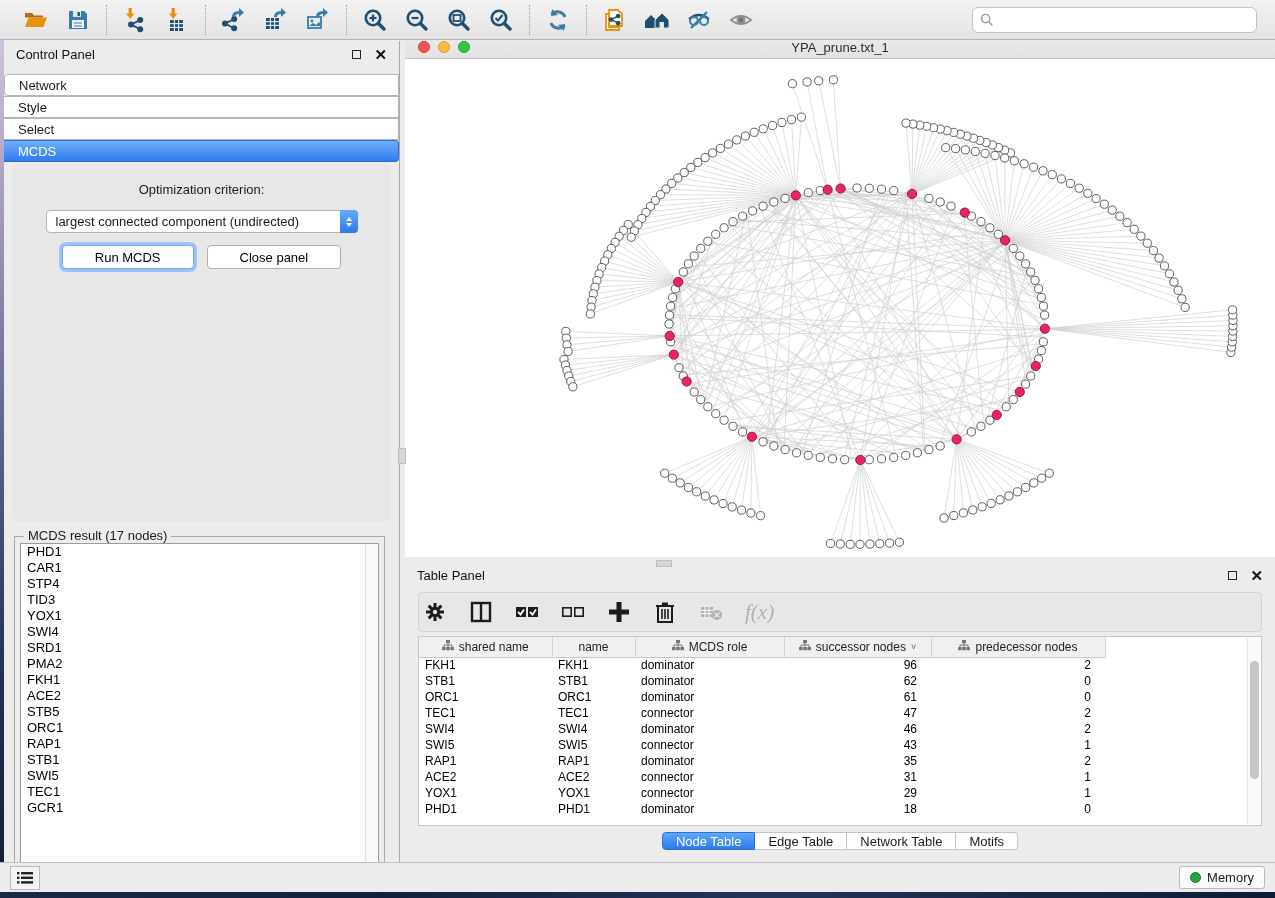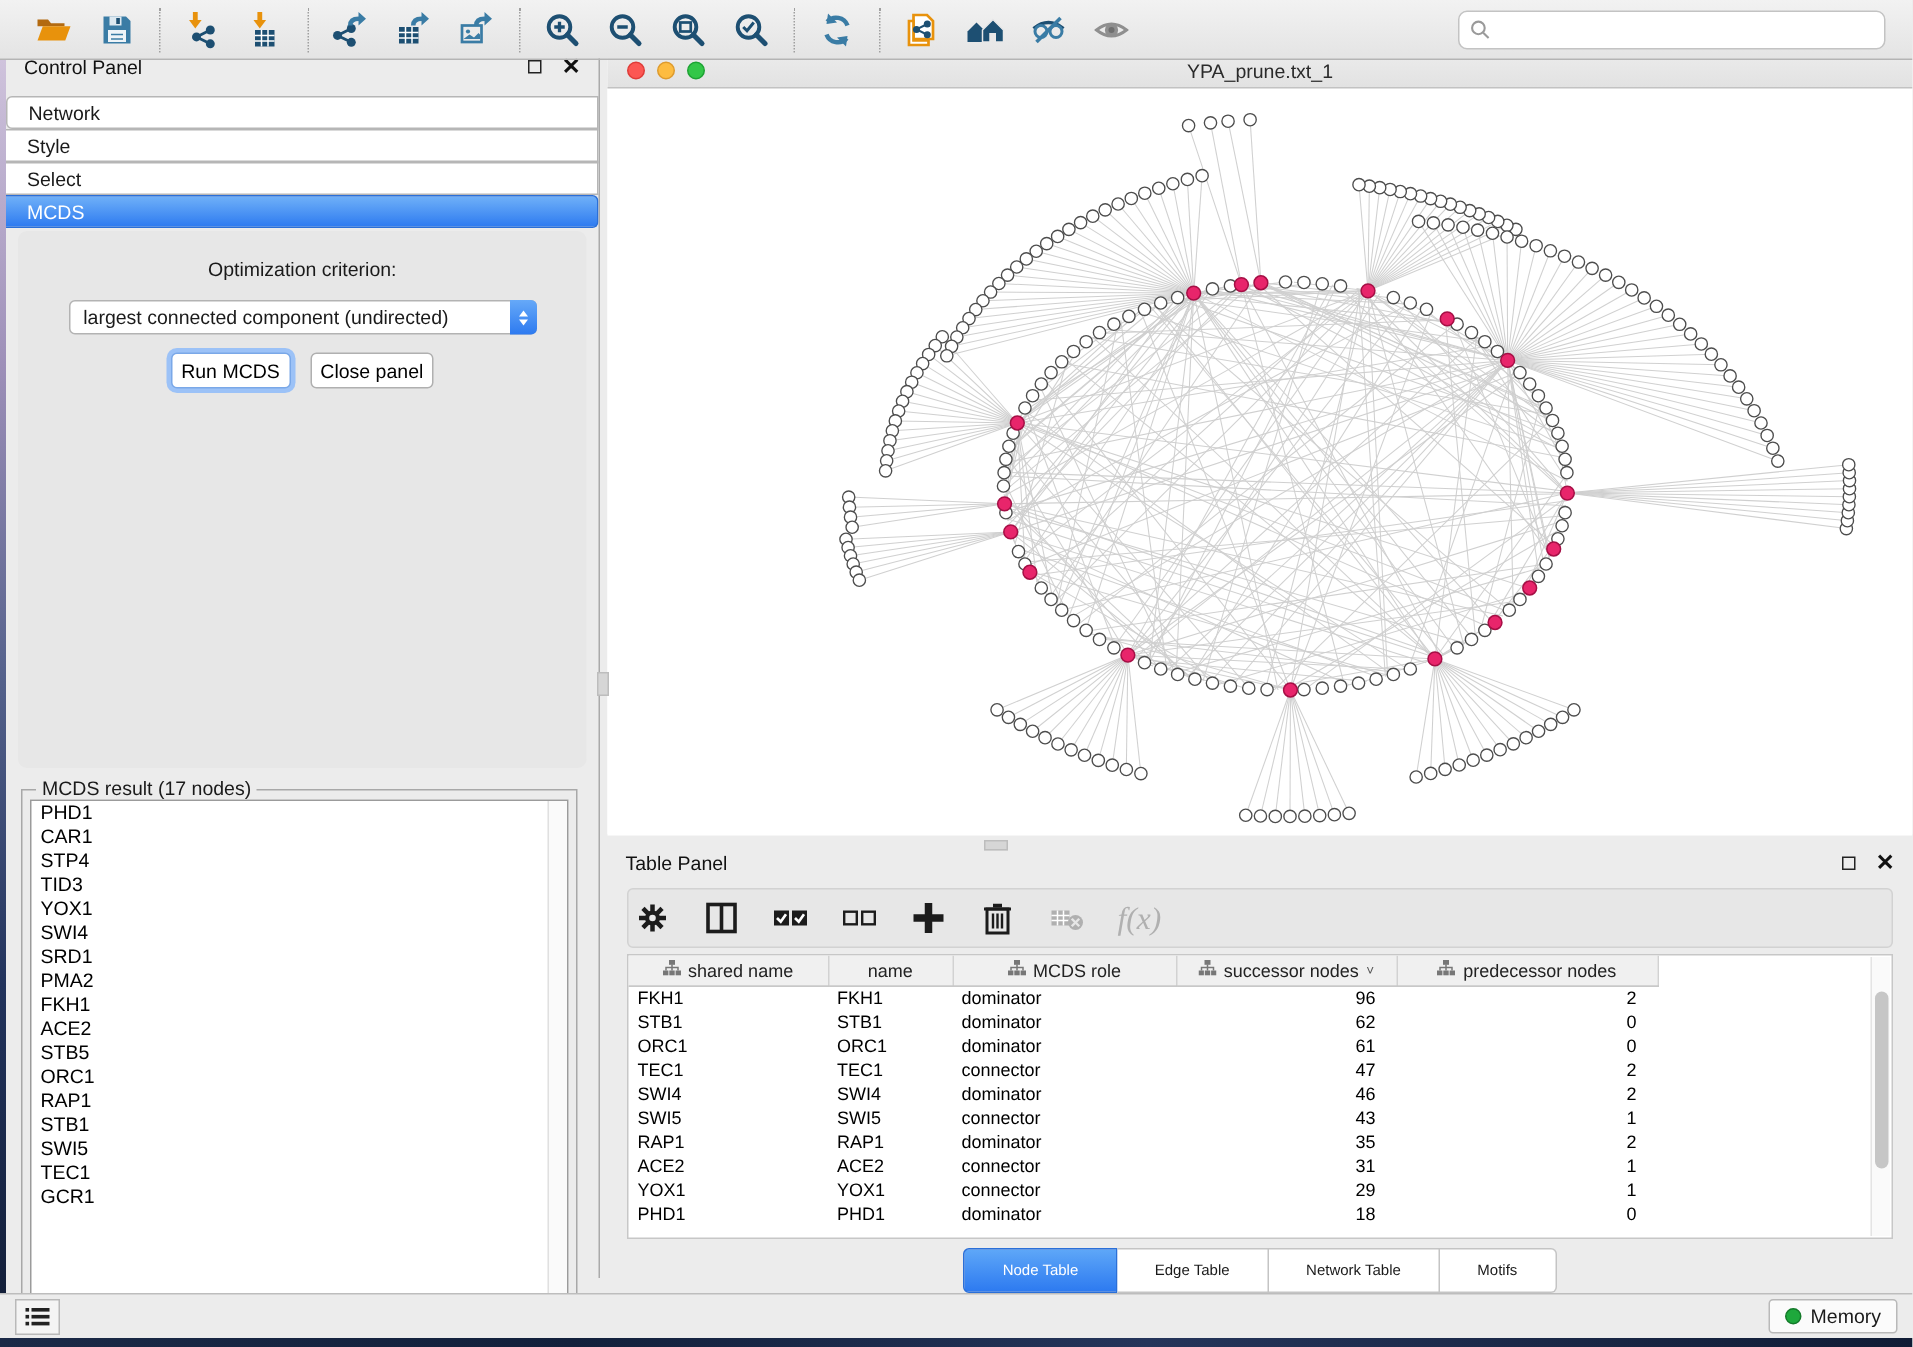--- a/index.html
+++ b/index.html
@@ -14,42 +14,42 @@
   .toolbar { position:absolute; top:0; left:0; width:1275px; height:40px; background:linear-gradient(#f2f2f2,#e4e4e4); border-bottom:1px solid #b4b4b4; display:flex; align-items:center; padding:0 10px; z-index:4; }
   .tgroup { display:flex; align-items:center; gap:8px; padding:0 9px; }
   .tsep { width:1px; height:30px; border-left:1px dotted #9f9f9f; margin:0 2px; }
   .tool-icon { width:34px; height:30px; display:flex; align-items:center; justify-content:center; }
   .tool-icon svg { display:block; }
   .search-wrap { margin-left:auto; margin-right:8px; position:relative; }
   .search-input { width:285px; height:26px; border:1px solid #c3c3c3; border-radius:6px; background:#fff; padding:0 8px 0 28px; font-size:13px; outline:none; }
   .search-glass { position:absolute; left:8px; top:6px; }
 
   
-  .control-panel { position:absolute; left:4px; top:31px; width:396px; height:821px; background:#ececec; border-right:1px solid #aaaaaa; z-index:2; }
+  .control-panel { position:absolute; left:4px; top:41px; width:396px; height:821px; background:#ececec; border-right:1px solid #aaaaaa; z-index:2; }
   .panel-titlebar { height:27px; display:flex; align-items:center; padding:0 12px; }
   .panel-title { font-size:13px; color:#111; }
   .panel-title-icons { margin-left:auto; display:flex; align-items:center; gap:13px; }
   .float-box { width:9px; height:9px; border:1.6px solid #222; }
   .close-x { font-size:15px; font-weight:bold; color:#111; line-height:1; }
 
   .seg-tabs { display:flex; justify-content:center; margin-top:6px;flex-direction:column; }
   .seg-tab { height:22px; padding:0 14px; display:flex; align-items:center; background:#fff; border:1px solid #b6b6b6; border-left-width:0; font-size:13px; }
   .seg-tab:first-child { border-left-width:1px; border-radius:4px 0 0 4px; }
   .seg-tab:last-child { border-radius:0 4px 4px 0; }
   .seg-tab.selected { background:linear-gradient(#6fb0f8,#2e7bf0); color:#fff; border-color:#2a6fd8; }
 
   .cp-content { margin:2px 8px 0 8px; height:358px; background:#e7e7e7; border-radius:6px; padding-top:18px; }
   .opt-label { text-align:center; font-size:13px; margin-bottom:13px; }
   .combo { width:312px; height:23px; margin:0 auto; background:#fff; border:1px solid #b3b3b3; border-radius:4px; display:flex; align-items:center; position:relative; }
   .combo-text { padding-left:9px; font-size:13px; white-space:nowrap; }
   .combo-btn { position:absolute; right:-1px; top:-1px; width:18px; height:23px; background:linear-gradient(#66a9f8,#2d7af0); border-radius:0 4px 4px 0; display:flex; flex-direction:column; align-items:center; justify-content:center; gap:2px; }
   .combo-btn .up { width:0; height:0; border-left:3.5px solid transparent; border-right:3.5px solid transparent; border-bottom:4.5px solid #fff; }
   .combo-btn .dn { width:0; height:0; border-left:3.5px solid transparent; border-right:3.5px solid transparent; border-top:4.5px solid #fff; }
   .btn-row { display:flex; justify-content:center; gap:13px; margin-top:12px; }
-  .push-btn { height:24px; padding:0 6px; background:#fff; border:1px solid #b0b0b0; border-radius:4px; font-size:13px; font-family:"Liberation Sans",sans-serif; }
+  .push-btn { height:24px; padding:0 32px; background:#fff; border:1px solid #b0b0b0; border-radius:4px; font-size:13px; font-family:"Liberation Sans",sans-serif; }
   .push-btn.focused { box-shadow:0 0 0 3px #9cc2f7; border-color:#7aa8e8; }
 
   .result-box { position:relative; margin:14px 14px 0 10px; height:369px; border:1px solid #a8a8a8; }
   .result-legend { position:absolute; top:-9px; left:9px; background:#ececec; padding:0 4px; font-size:13px; }
   .result-list { position:absolute; inset:6px 5px 5px 5px; background:#fff; border:1px solid #9b9b9b; overflow:hidden; }
   .result-scroll { position:absolute; top:0; right:0; bottom:0; width:13px; background:#fafafa; border-left:1px solid #e0e0e0; }
   .mcds-item { font-size:13px; line-height:16px; padding-left:6px; color:#000; }
 
   
   .net-frame { position:absolute; left:405px; top:36px; width:870px; height:521px; background:#fff; z-index:2; }
@@ -77,21 +77,21 @@
   table.node-table { border-collapse:collapse; table-layout:fixed; width:686px; }
   .node-table th { height:20px; background:#f0f0f0; border-right:1px solid #d2d2d2; border-bottom:1px solid #c8c8c8; font-weight:normal; font-size:12px; color:#222; }
   .th-inner { display:flex; align-items:center; justify-content:center; gap:5px; }
   .node-table td { height:16px; font-size:12px; padding:0 6px; white-space:nowrap; color:#000; }
   .node-table td.num { text-align:right; padding-right:14px; }
   .sort-chev { font-size:9px; color:#555; }
   .grid-scroll { position:absolute; top:1px; right:1px; bottom:1px; width:13px; background:#fafafa; border-left:1px solid #e4e4e4; }
   .grid-thumb { position:absolute; top:23px; left:2px; width:9px; height:118px; background:#c6c6c6; border-radius:5px; }
 
   .tp-tabs { display:flex; justify-content:center; margin-top:6px; }
-  .tp-tab { height:30px; padding:0 25px; display:flex; align-items:center; background:#fff; border:1px solid #c4c4c4; border-left-width:0; font-size:10px; }
+  .tp-tab { height:18px; padding:0 13px; display:flex; align-items:center; background:#fff; border:1px solid #c4c4c4; border-left-width:0; font-size:13px; }
   .tp-tab:first-child { border-left-width:1px; border-radius:4px 0 0 4px; }
   .tp-tab:last-child { border-radius:0 4px 4px 0; }
   .tp-tab.selected { background:linear-gradient(#5ea7f8,#2d7af0); color:#fff; border-color:#2a6fd8; }
 
   
   .statusbar { position:absolute; left:0; top:862px; width:1275px; height:30px; background:#ececec; border-top:1px solid #bdbdbd; z-index:4; display:flex; align-items:center; padding:0 10px; }
   .list-btn { width:30px; height:24px; background:#f4f4f4; border:1px solid #b9b9b9; display:flex; align-items:center; justify-content:center; }
   .memory-btn { margin-left:auto; height:23px; padding:0 10px; background:#fbfbfb; border:1px solid #b9b9b9; border-radius:3px; display:flex; align-items:center; gap:6px; font-size:13px; }
   .mem-dot { width:11px; height:11px; border-radius:50%; background:#1ea83c; border:1px solid #147a2a; }
 </style>

